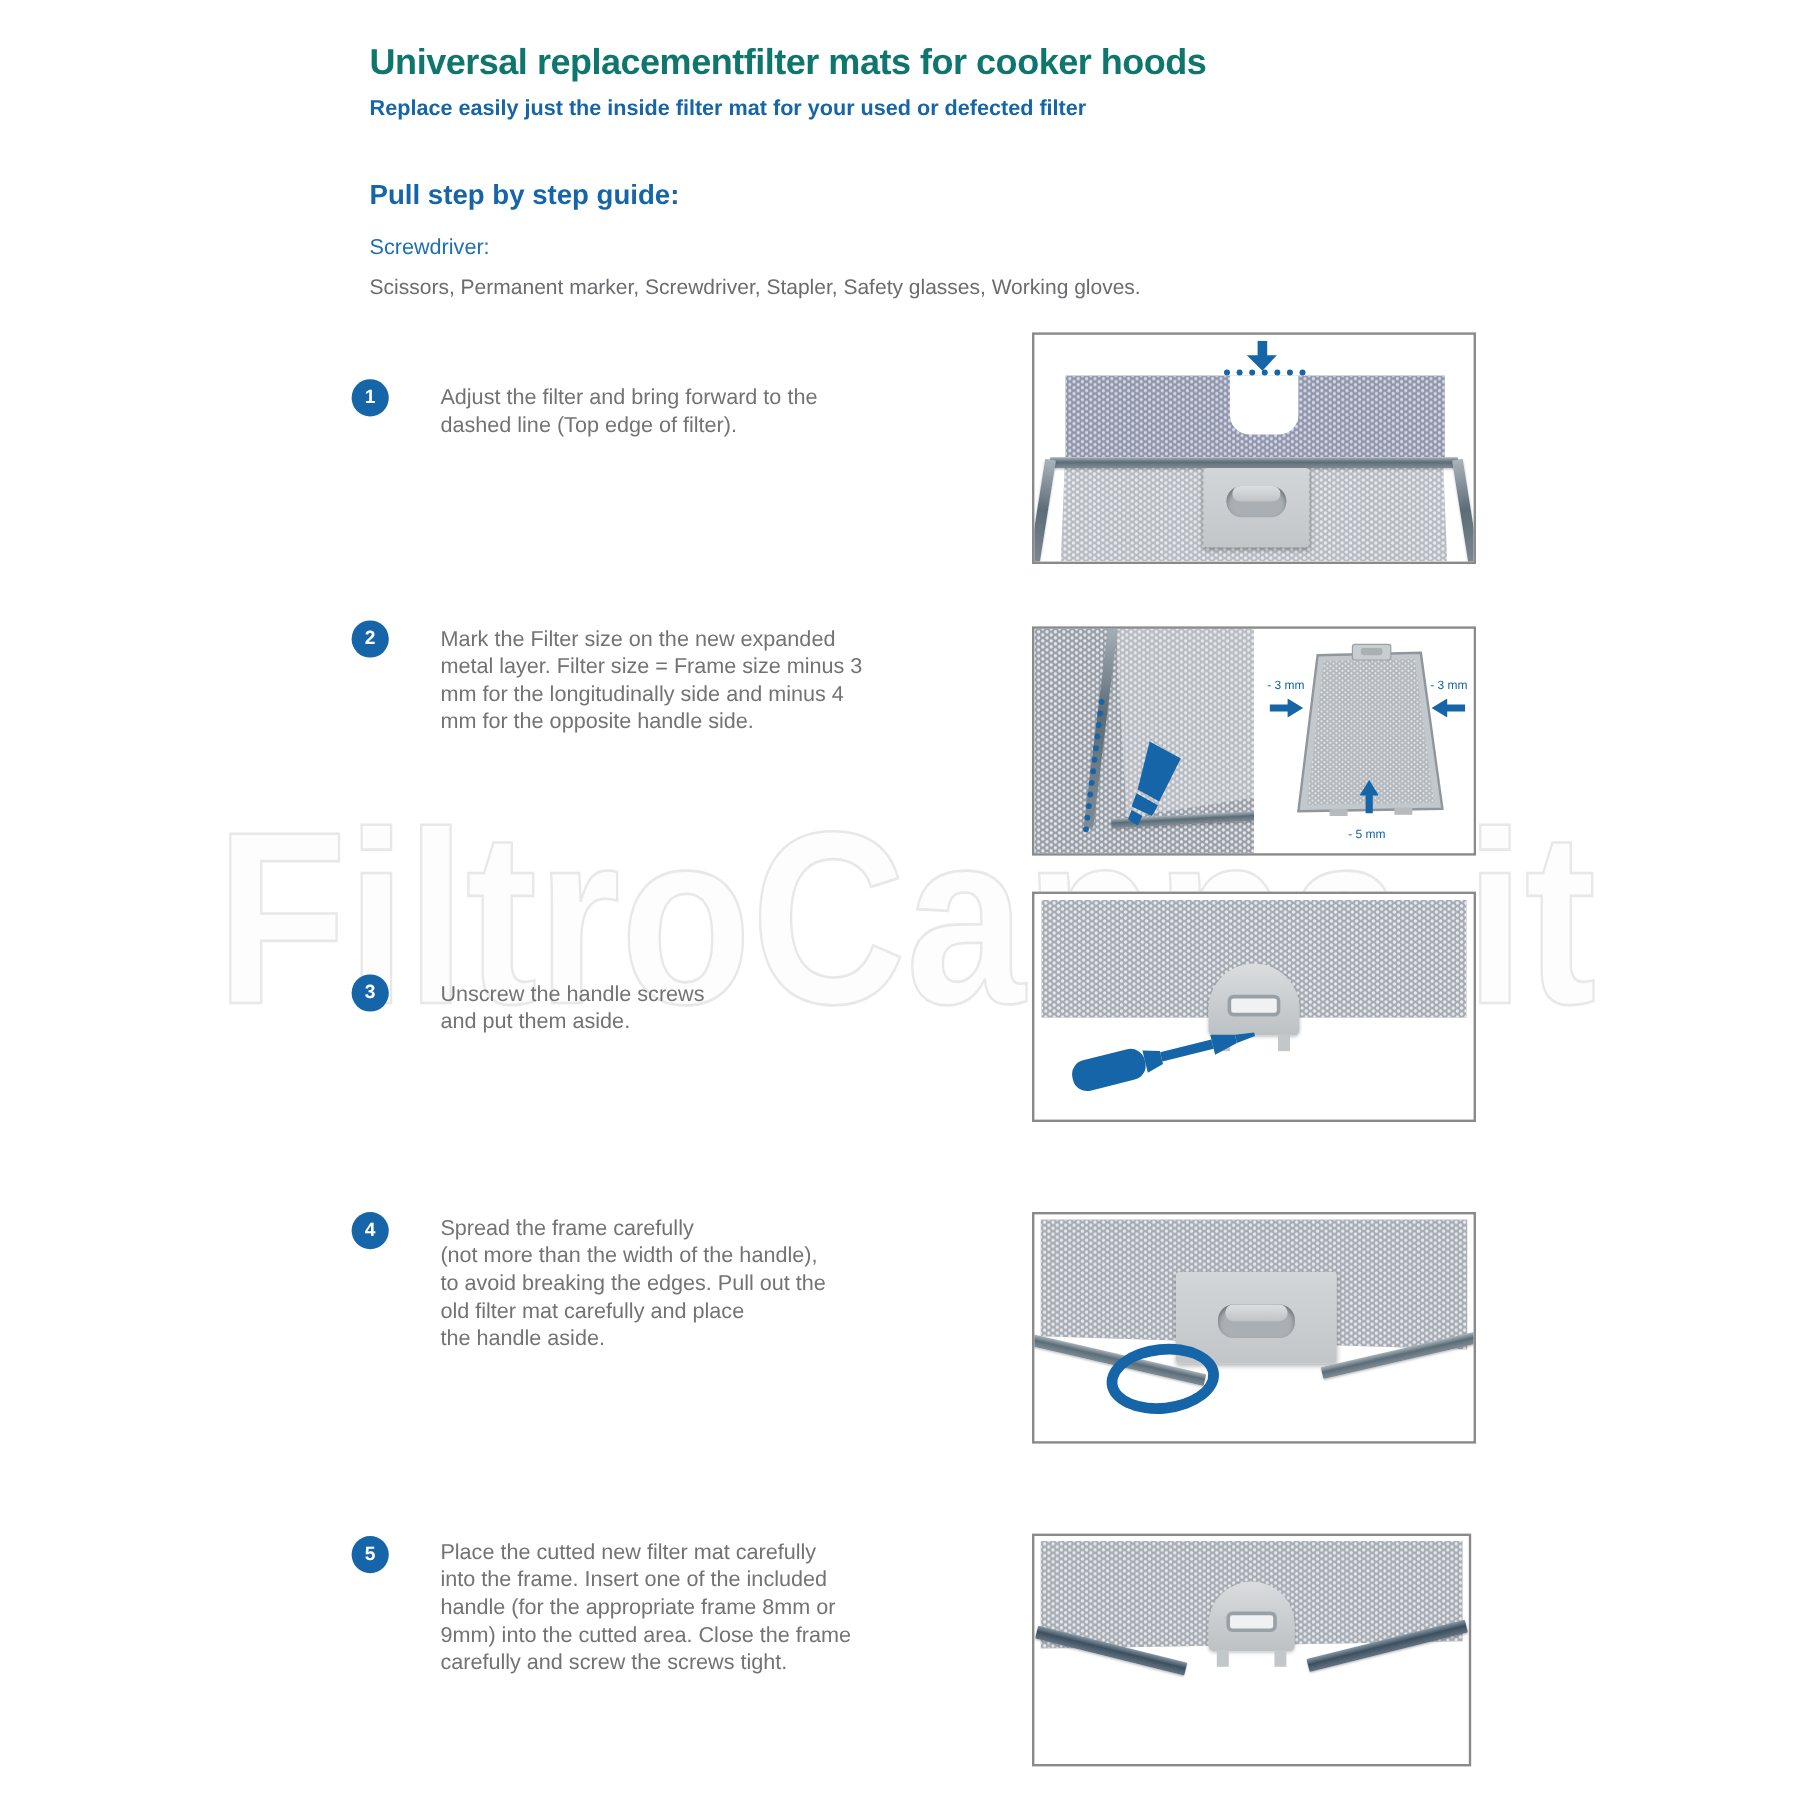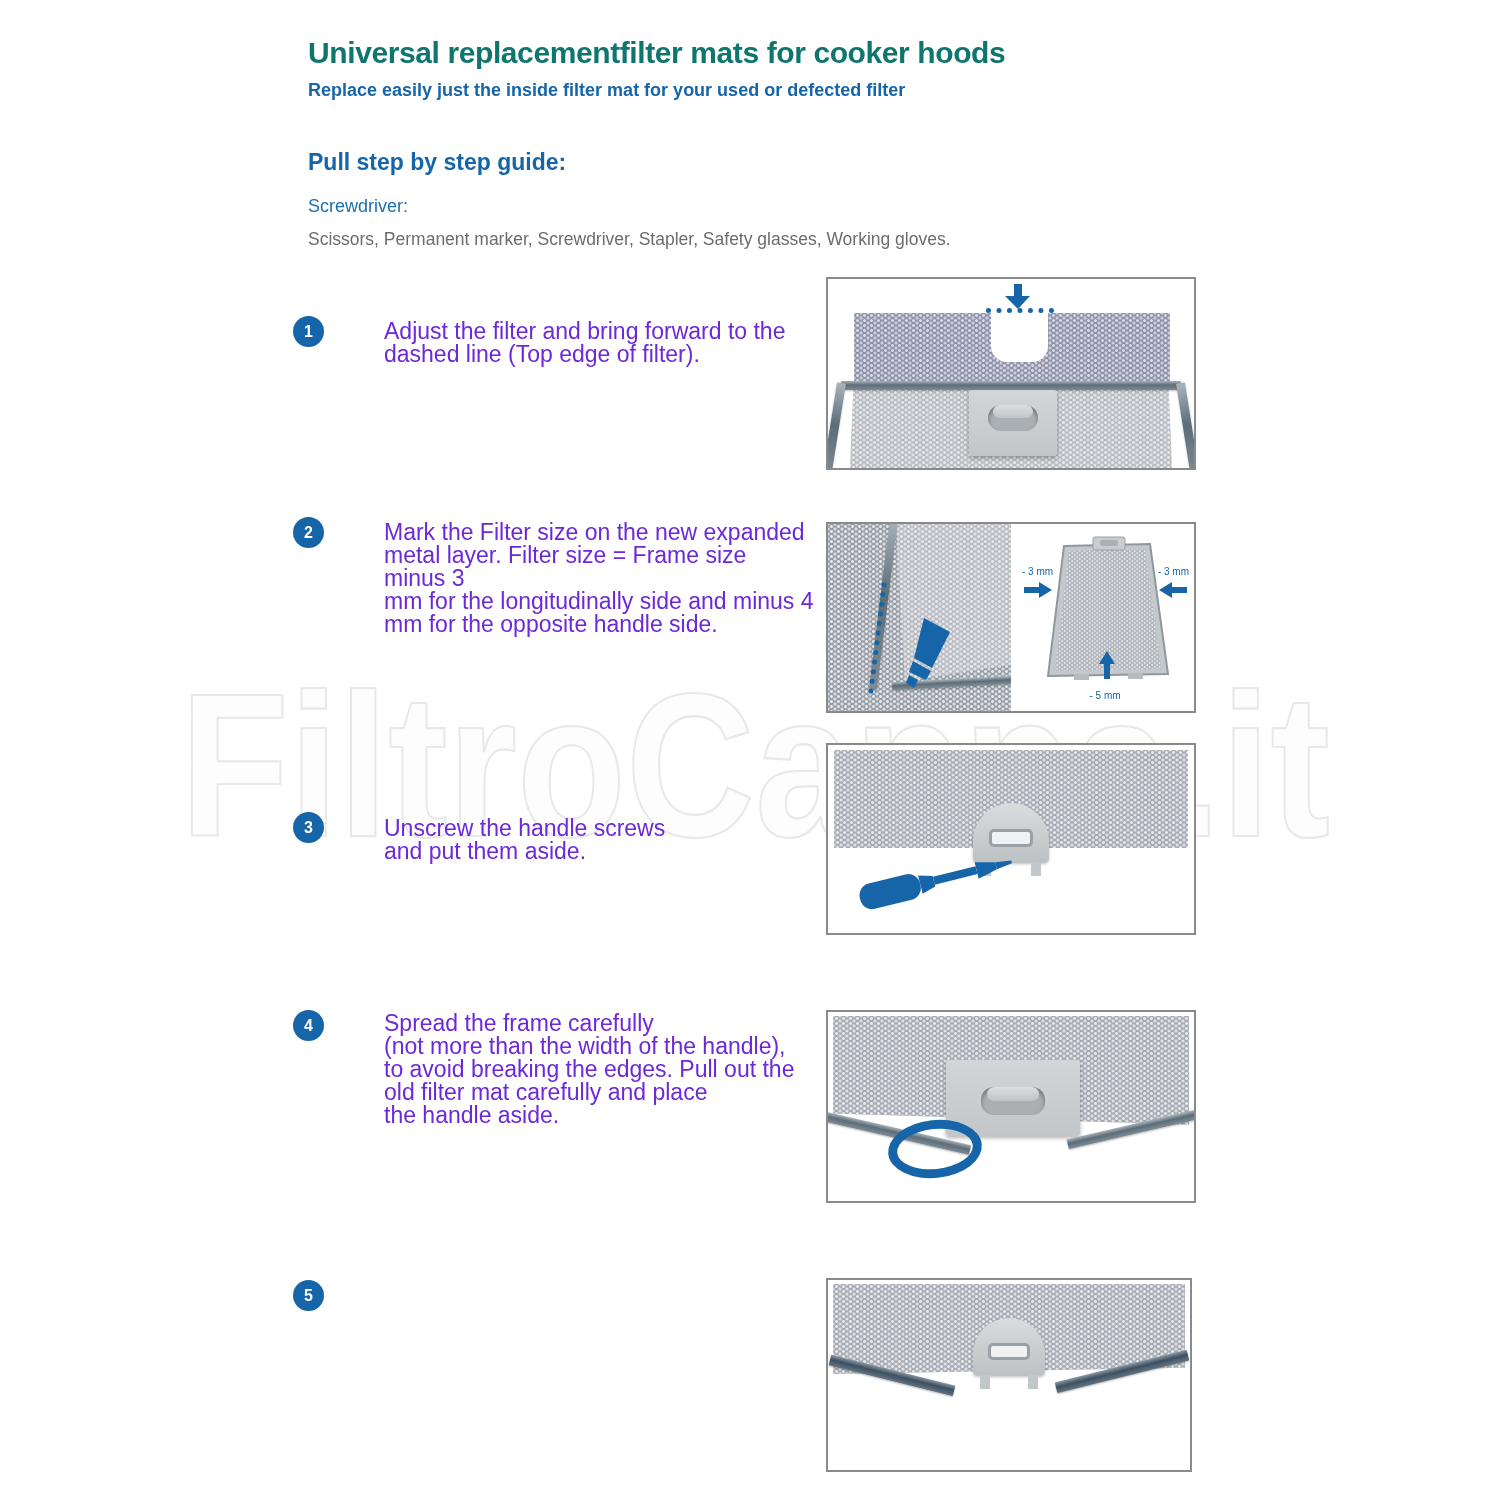--- a/index.html
+++ b/index.html
@@ -32,26 +32,26 @@
     position:absolute; left:308px; top:229px; width:760px;
     font-size:17.5px; color:#6a6c6f;
   }
   
   .step-circle {
     position:absolute; left:293px; width:31px; height:31px; border-radius:50%;
     background:#1565a8; color:#ffffff; font-size:16px; font-weight:bold;
     display:flex; align-items:center; justify-content:center;
   }
   .step-text {
-    position:absolute; left:384px; width:430px;
-    font-size:23px; line-height:23px; color:#6d28d9; white-space:pre-line;
+    position:absolute; left:367px; width:430px;
+    font-size:18px; line-height:23px; color:#737373; white-space:pre-line;
   }
   
   .figure {
-    position:absolute; left:826px; width:370px; background:#ffffff;
+    position:absolute; left:860px; width:370px; background:#ffffff;
     border:2px solid #8a8a8a; overflow:hidden;
   }
   .mesh {
     background-color:#a6abb3;
     background-image:
       radial-gradient(circle, #e7e9ec 1.1px, rgba(231,233,236,0) 1.7px),
       radial-gradient(circle, #e7e9ec 1.1px, rgba(231,233,236,0) 1.7px);
     background-size:7px 5px, 7px 5px;
     background-position:0 0, 3.5px 2.5px;
   }
@@ -146,20 +146,25 @@
 and put them aside.</div>
 
     <div class="step-circle" style="top:1010px">4</div>
     <div class="step-text" style="top:1012px">Spread the frame carefully
 (not more than the width of the handle),
 to avoid breaking the edges. Pull out the
 old filter mat carefully and place
 the handle aside.</div>
 
     <div class="step-circle" style="top:1280px">5</div>
+    <div class="step-text" style="top:1282px">Place the cutted new filter mat carefully
+into the frame. Insert one of the included
+handle (for the appropriate frame 8mm or
+9mm) into the cutted area. Close the frame
+carefully and screw the screws tight.</div>
 
     <div class="figure" style="top:277px; height:193px;">
       <div class="f1-band mesh mesh--violet"></div>
       <div class="f1-notch"></div>
       <div class="f1-dotline"></div>
       <div class="f1-arrow">
         <svg width="26" height="26" viewBox="0 0 26 26">
           <path d="M9 0 h8 v12 h8 L13 25 0 12 h9 z" fill="#1565a8"></path>
         </svg>
       </div>

